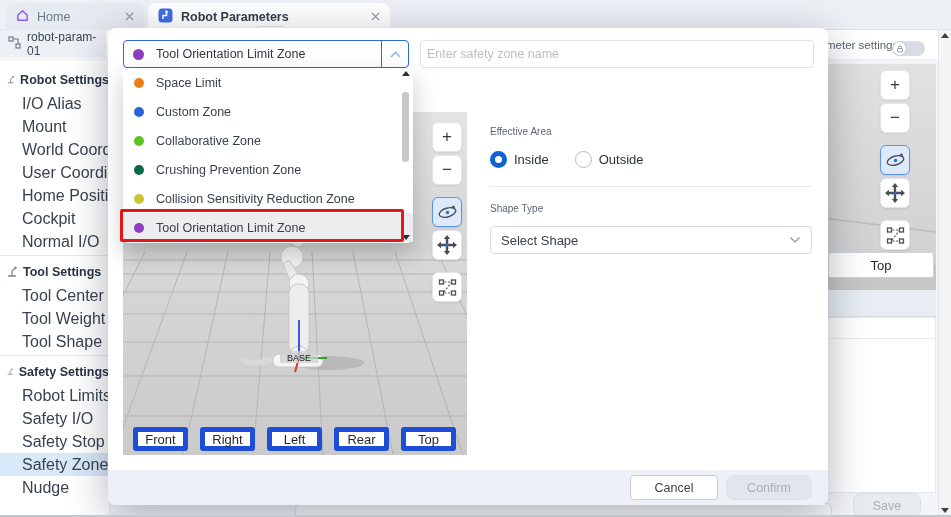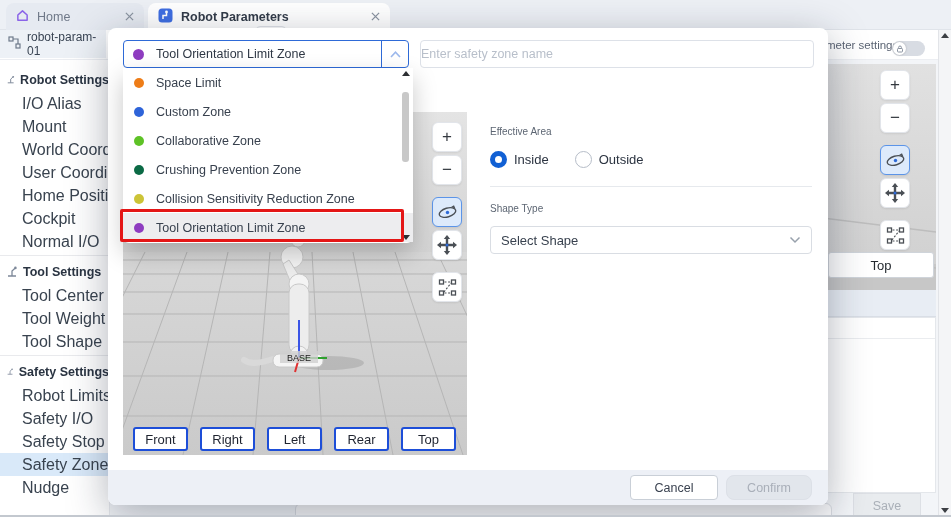--- a/index.html
+++ b/index.html
@@ -22,21 +22,21 @@
   .toggle{position:absolute;left:892px;top:11px;width:33px;height:15px;background:#d8dce3;border-radius:8px;}
   .knob{position:absolute;left:1px;top:1px;width:13px;height:13px;border-radius:50%;background:#ffffff;box-shadow:0 0 2px rgba(0,0,0,.25);display:flex;align-items:center;justify-content:center;}
 
   
   .mainbg{position:absolute;left:110px;top:60px;width:828px;height:457px;background:#f3f5f8;}
   .bgview{position:absolute;left:178px;top:64px;width:758px;height:226px;background:linear-gradient(#e1e1e1,#cfcfcf);}
   .bghead{position:absolute;left:178px;top:290px;width:758px;height:27px;background:#e8edf4;border-bottom:1px solid #d9dee6;}
   .bgpanel{position:absolute;left:178px;top:317px;width:758px;height:176px;background:#ffffff;border:1px solid #e4e7eb;}
   .bgline{position:absolute;left:0;top:20px;width:100%;height:1px;background:#eaecef;}
   .bgstrip-panel{position:absolute;left:295px;top:503px;width:537px;height:14px;background:#fbfbfc;border:1px solid #dadde2;border-radius:6px 6px 0 0;}
-  .savebtn{position:absolute;left:853px;top:493px;width:68px;height:25px;background:#e9ecef;border:1px solid #dde0e5;border-radius:0;color:#aab0b8;font-size:12.5px;font-family:"Liberation Sans",sans-serif;}
+  .savebtn{position:absolute;left:853px;top:493px;width:68px;height:25px;background:#e9ecef;border:1px solid #dde0e5;border-radius:8px;color:#aab0b8;font-size:12.5px;font-family:"Liberation Sans",sans-serif;}
   .vscroll{position:absolute;left:938px;top:30px;width:13px;height:487px;background:#f4f5f7;border-left:1px solid #e2e4e8;}
   .tri-up{width:0;height:0;border-left:4px solid transparent;border-right:4px solid transparent;border-bottom:5px solid #3c3f44;margin:3px auto 0;}
   .tri-dn{width:0;height:0;border-left:4px solid transparent;border-right:4px solid transparent;border-top:5px solid #3c3f44;margin:0 auto;position:absolute;bottom:4px;left:2px;}
 
   
   .vt-col{position:absolute;display:flex;flex-direction:column;gap:3px;}
   .vtb{width:30px;height:30px;background:#ffffff;border:1px solid #e2e5ea;border-radius:6px;display:flex;align-items:center;justify-content:center;font-size:17px;color:#33383f;padding:0;font-family:"Liberation Sans",sans-serif;box-shadow:0 1px 2px rgba(0,0,0,.08);}
   .vtb.spaced{margin-top:9px;}
   .vtb.active{border:1.5px solid #5b94e8;background:#ddeafb;}
   .topbtn{position:absolute;background:#ffffff;border:1px solid #cfd4da;border-radius:3px;font-size:13px;color:#24292f;font-family:"Liberation Sans",sans-serif;}
@@ -47,29 +47,29 @@
   .side-i{height:23px;display:flex;align-items:center;padding-left:22px;font-size:16px;color:#39434f;white-space:nowrap;cursor:default;}
   .side-i.active{background:#d9e9f9;}
   .side-div{height:1px;background:#e9eaed;margin:2px 0;}
 
   
   .modal{position:absolute;left:108px;top:28px;width:720px;height:477px;background:#ffffff;border-radius:8px;box-shadow:0 10px 40px rgba(25,35,55,.35);}
   .zone-select{position:absolute;left:15px;top:12px;width:286px;height:28px;border:1.5px solid #2e6ad7;border-radius:4px;display:flex;align-items:center;background:#fff;}
   .dot{width:11px;height:11px;border-radius:50%;margin:0 12px 0 9px;flex:none;}
   .zone-select .lbl{font-size:12.5px;color:#2f3845;}
   .chev-cell{margin-left:auto;width:27px;height:100%;border-left:1.5px solid #2e6ad7;display:flex;align-items:center;justify-content:center;}
-  .name-input{position:absolute;left:312px;top:12px;width:394px;height:28px;border:1px solid #dde1e8;border-radius:4px;padding:0 0;font-size:12.5px;color:#333;font-family:"Liberation Sans",sans-serif;}
+  .name-input{position:absolute;left:312px;top:12px;width:394px;height:28px;border:1px solid #dde1e8;border-radius:4px;padding:0 6px;font-size:12.5px;color:#333;font-family:"Liberation Sans",sans-serif;}
   .name-input::placeholder{color:#b8bfca;}
   .tabbar{position:absolute;left:15px;top:47px;width:689px;height:30px;border-bottom:1px solid #e4e7ec;}
   .mtab-left{position:absolute;left:0;top:0;width:337px;height:30px;border-bottom:3px solid #2469d2;}
   .mtab-right{position:absolute;left:337px;top:0;width:352px;height:30px;display:flex;align-items:center;justify-content:center;font-size:13px;color:#3a4554;}
 
   .viewport{position:absolute;left:15px;top:84px;width:344px;height:343px;overflow:hidden;}
   .viewbtns{position:absolute;left:10px;bottom:4px;display:flex;gap:12px;}
-  .viewbtn{width:55px;height:24px;background:#ffffff;border:2px solid #1d4ed8;border-radius:3px;font-size:13px;color:#1f2430;font-family:"Liberation Sans",sans-serif;padding:0;}
+  .viewbtn{width:55px;height:24px;background:#ffffff;border:5px solid #1d4ed8;border-radius:3px;font-size:13px;color:#1f2430;font-family:"Liberation Sans",sans-serif;padding:0;}
 
   .params{position:absolute;left:382px;top:98px;width:322px;}
   .p-label{font-size:10px;color:#5d6673;}
   .radio-row{display:flex;align-items:center;gap:26px;margin-top:14px;}
   .radio{display:flex;align-items:center;gap:7px;font-size:13px;color:#2b3340;}
   .rdot-on{width:17px;height:17px;border-radius:50%;border:5px solid #1160d4;background:#fff;flex:none;}
   .rdot-off{width:17px;height:17px;border-radius:50%;border:1.5px solid #b6bdc8;background:#fff;flex:none;}
   .p-div{height:1px;background:#e6e9ed;margin:18px 0 16px;}
   .shape-select{margin-top:12px;height:28px;border:1px solid #d9dde3;border-radius:4px;display:flex;align-items:center;padding:0 10px;font-size:13px;color:#39424f;background:#fff;}
   .shape-select .chev{margin-left:auto;display:flex;}

